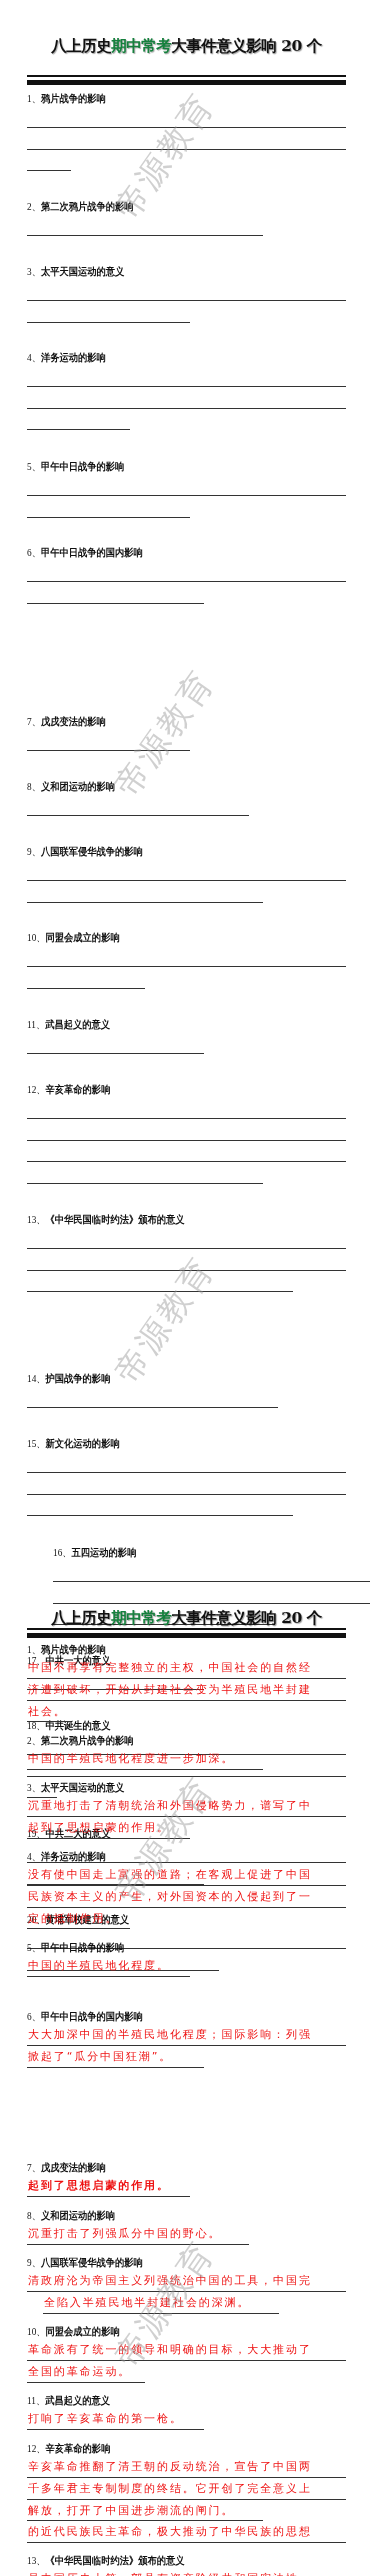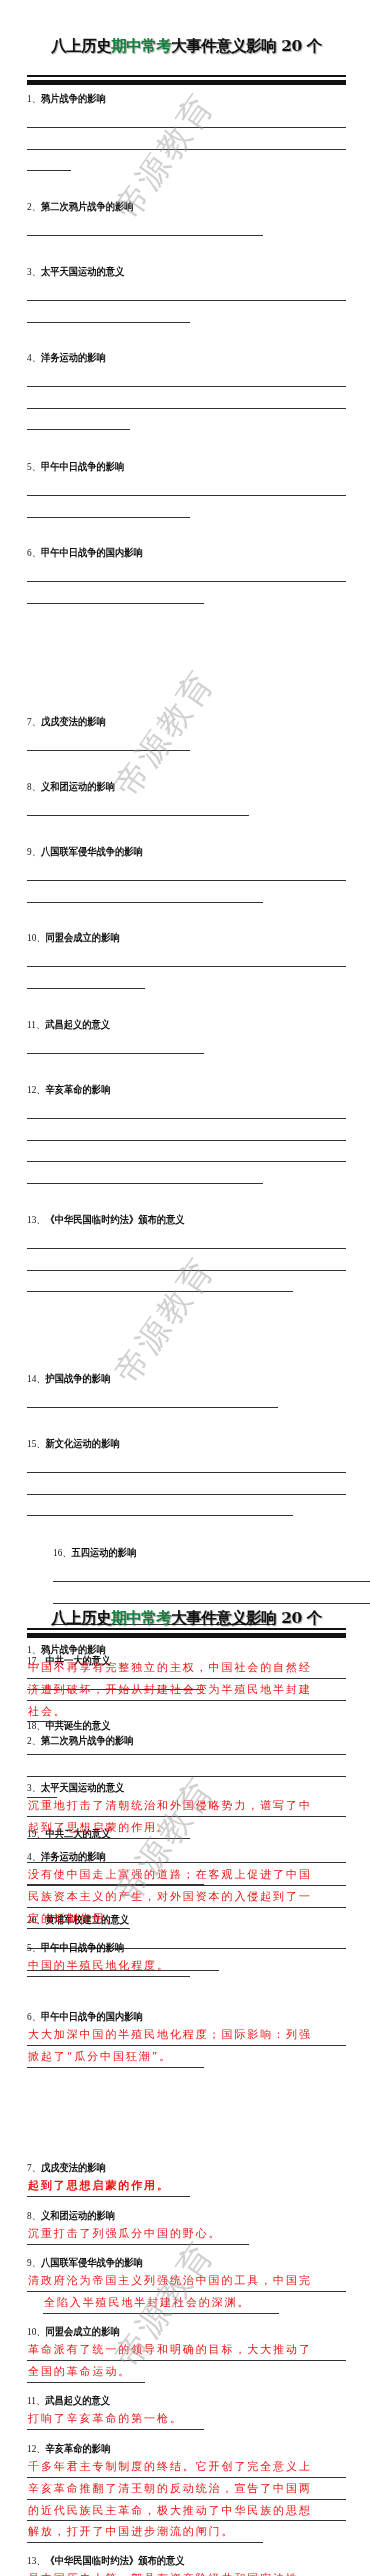--- a/index.html
+++ b/index.html
@@ -158,20 +158,23 @@
         </div>
         <div class="aline">
           <span class="txt">济遭到破坏，开始从封建社会变为半殖民地半封建</span>
         </div>
         <div class="aline" style="width: 44px;">
           <span class="txt">社会。</span>
         </div>
       </div>
       <div class="qblock" style="top: 163px;">
         <div class="qhead"><span class="num">2、</span><span>第二次鸦片战争的影响</span></div>
+        <div class="aline" style="width: 236px;">
+          <span class="txt">中国的半殖民地化程度进一步加深。</span>
+        </div>
       </div>
       <div class="qblock" style="top: 210px;">
         <div class="qhead"><span class="num">3、</span><span>太平天国运动的意义</span></div>
         <div class="aline">
           <span class="txt">沉重地打击了清朝统治和外国侵略势力，谱写了中</span>
         </div>
         <div class="aline" style="width: 163px;">
           <span class="txt">起到了思想启蒙的作用。</span>
         </div>
       </div>
@@ -234,30 +237,30 @@
       </div>
       <div class="qblock" style="top: 823px;">
         <div class="qhead"><span class="num">11、</span><span>武昌起义的意义</span></div>
         <div class="aline" style="width: 177px;">
           <span class="txt">打响了辛亥革命的第一枪。</span>
         </div>
       </div>
       <div class="qblock" style="top: 871px;">
         <div class="qhead"><span class="num">12、</span><span>辛亥革命的影响</span></div>
         <div class="aline">
+          <span class="txt">辛亥革命推翻了清王朝的反动统治，宣告了中国两</span>
+        </div>
+        <div class="aline">
           <span class="txt">千多年君主专制制度的终结。它开创了完全意义上</span>
-        </div>
-        <div class="aline">
-          <span class="txt">辛亥革命推翻了清王朝的反动统治，宣告了中国两</span>
-        </div>
-        <div class="aline">
-          <span class="txt">的近代民族民主革命，极大推动了中华民族的思想</span>
         </div>
         <div class="aline" style="width: 236px;">
           <span class="txt">解放，打开了中国进步潮流的闸门。</span>
+        </div>
+        <div class="aline">
+          <span class="txt">的近代民族民主革命，极大推动了中华民族的思想</span>
         </div>
       </div>
       <div class="qblock" style="top: 983px;">
         <div class="qhead"><span class="num">13、</span><span>《中华民国临时约法》颁布的意义</span></div>
         <div class="aline">
           <span class="txt">是中国历史上第一部具有资产阶级共和国宪法性</span>
         </div>
       </div>
     </div>
   <div class="watermark" style="left:93px; top:247px">帝源教育</div>

